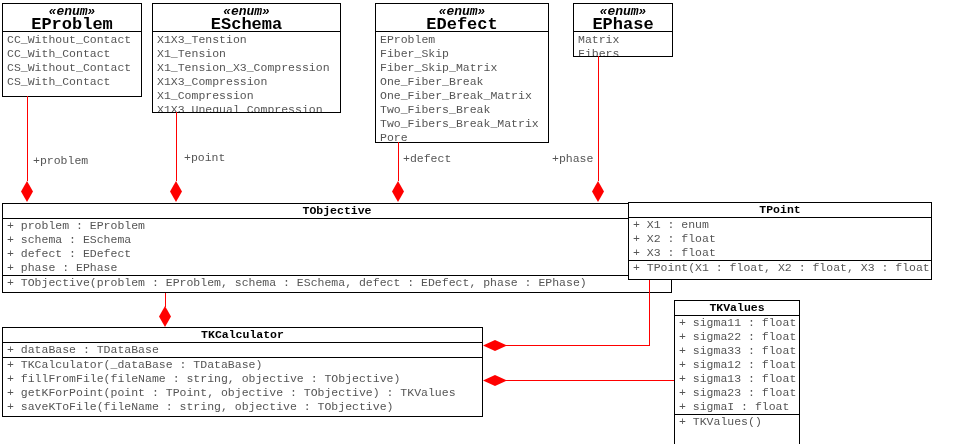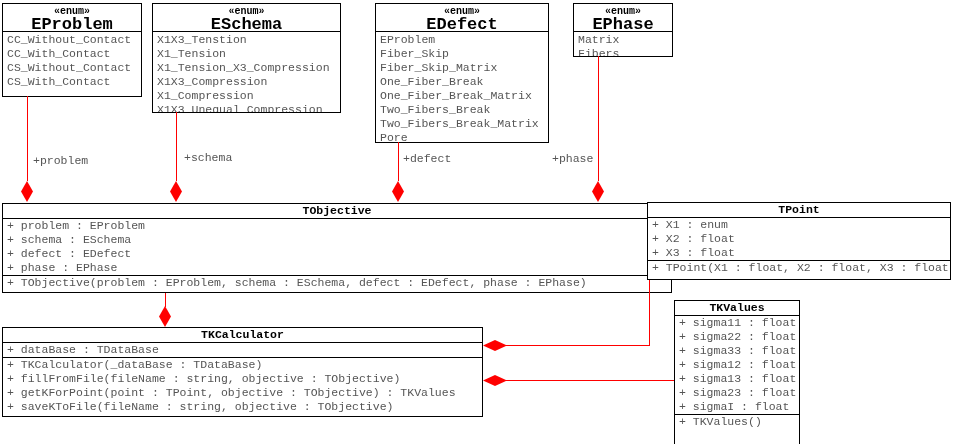--- a/index.html
+++ b/index.html
@@ -10,21 +10,21 @@
     --member-text:#555555;
     --connector:#ff0000;
   }
   html,body{margin:0;padding:0;}
   body{background:var(--background);font-family:"Liberation Mono","DejaVu Sans Mono",monospace;}
   #canvas{position:relative;width:956px;height:444px;background:var(--background);overflow:hidden;}
 
   .box{position:absolute;background:var(--box-fill);border:1px solid var(--border);box-sizing:border-box;overflow:hidden;}
   .ttl{font-weight:bold;font-size:11.5px;color:var(--title-text);text-align:center;line-height:14px;border-bottom:1px solid var(--border);padding:0 2px;white-space:pre;}
   .ttl-enum{text-align:center;border-bottom:1px solid var(--border);padding:1px 2px 0 2px;}
-  .stereo{font-weight:bold;font-size:10px;line-height:13px;color:var(--title-text);white-space:pre;}
+  .stereo{font-weight:bold;font-style:italic;font-size:13px;line-height:13px;color:var(--title-text);white-space:pre;}
   .cname{font-weight:bold;font-size:17px;line-height:13px;color:var(--title-text);white-space:pre;}
   .row{font-size:11.5px;line-height:14px;color:var(--member-text);padding:0 4px;white-space:pre;overflow:hidden;}
   .methods{border-top:1px solid var(--border);}
   .attrs{padding-top:1px;}
 
   .vline{position:absolute;width:1px;background:var(--connector);}
   .hline{position:absolute;height:1px;background:var(--connector);}
   .dia{position:absolute;background:var(--connector);clip-path:polygon(50% 0,100% 50%,50% 100%,0 50%);}
   .lbl{position:absolute;font-size:11.5px;line-height:13px;color:var(--member-text);white-space:pre;}
 </style>
@@ -95,21 +95,21 @@
       <div class="row">+ problem : EProblem</div>
       <div class="row">+ schema : ESchema</div>
       <div class="row">+ defect : EDefect</div>
       <div class="row">+ phase : EPhase</div>
     </div>
     <div class="methods">
       <div class="row">+ TObjective(problem : EProblem, schema : ESchema, defect : EDefect, phase : EPhase)</div>
     </div>
   </div>
 
-  <div class="box" style="left:647px;top:202px;width:304px;height:78px;">
+  <div class="box" style="left:628px;top:202px;width:304px;height:78px;">
     <div class="ttl">TPoint</div>
     <div>
       <div class="row">+ X1 : enum</div>
       <div class="row">+ X2 : float</div>
       <div class="row">+ X3 : float</div>
     </div>
     <div class="methods">
       <div class="row">+ TPoint(X1 : float, X2 : float, X3 : float)</div>
     </div>
   </div>
@@ -142,21 +142,21 @@
       <div class="row">+ TKValues()</div>
     </div>
   </div>
 
   <div class="vline" style="left:27px;top:96px;height:85px;"></div>
   <div class="dia" style="left:21px;top:181px;width:12px;height:21px;"></div>
   <div class="lbl" style="left:33px;top:154px;">+problem</div>
 
   <div class="vline" style="left:176px;top:112px;height:69px;"></div>
   <div class="dia" style="left:170px;top:181px;width:12px;height:21px;"></div>
-  <div class="lbl" style="left:184px;top:151px;">+schema</div>
+  <div class="lbl" style="left:184px;top:151px;">+point</div>
 
   <div class="vline" style="left:398px;top:142px;height:39px;"></div>
   <div class="dia" style="left:392px;top:181px;width:12px;height:21px;"></div>
   <div class="lbl" style="left:403px;top:152px;">+defect</div>
 
   <div class="vline" style="left:598px;top:56px;height:125px;"></div>
   <div class="dia" style="left:592px;top:181px;width:12px;height:21px;"></div>
   <div class="lbl" style="left:552px;top:152px;">+phase</div>
 
   <div class="vline" style="left:165px;top:293px;height:14px;"></div>

